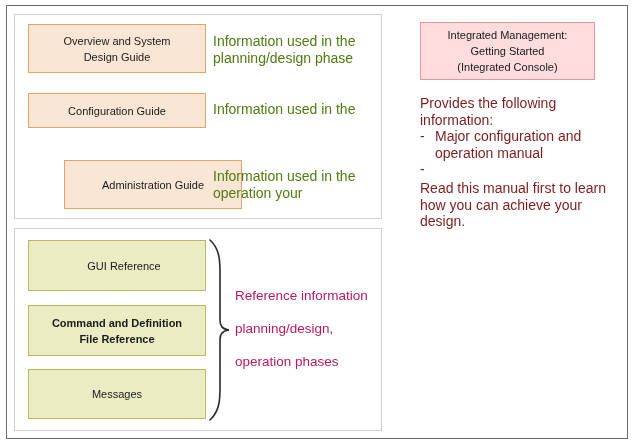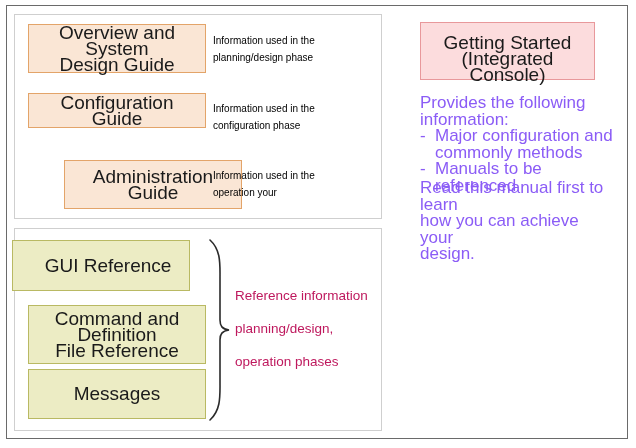--- a/index.html
+++ b/index.html
@@ -44,21 +44,21 @@
   .panel-bottom { left: 14px;  top: 228px; width: 368px; height: 203px; }
 
   
   .doc-box {
     position: absolute;
     box-sizing: border-box;
     display: flex;
     align-items: center;
     justify-content: center;
     text-align: center;
-    font-size: 19px;
+    font-size: 11px;
     line-height: 16px;
     color: #1a1a1a;
     padding: 2px 6px;
   }
   .doc-box.orange {
     background: #fae6d5;
     border: 1px solid #e3a469;
   }
   .doc-box.yellow {
     background: #ececc4;
@@ -68,36 +68,36 @@
     background: #fcdcdd;
     border: 1px solid #e8989b;
   }
 
   
   .ob1 { left: 28px; top: 24px;  width: 178px; height: 49px; }
   .ob2 { left: 28px; top: 93px;  width: 178px; height: 35px; }
   .ob3 { left: 28px; top: 160px; width: 178px; height: 49px; margin-left: 36px; }
 
   
-  .yb1 { left: 12px; top: 240px; width: 178px; height: 51px; padding-left: 20px; }
-  .yb2 { left: 28px; top: 305px; width: 178px; height: 59px; }
+  .yb1 { left: 28px; top: 240px; width: 178px; height: 51px; padding-left: 20px; }
+  .yb2 { left: 28px; top: 305px; width: 178px; height: 51px; font-weight: bold; }
   .yb3 { left: 28px; top: 369px; width: 178px; height: 50px; align-items: center; }
 
   
   .pb1 {
     left: 420px; top: 22px; width: 175px; height: 58px;
     line-height: 16px;
   }
 
   
   .desc {
     position: absolute;
-    font-size: 10px;
+    font-size: 14px;
     line-height: 16.5px;
-    color: #000000;
+    color: #4d7c0f;
     width: 170px;
   }
   .d1 { left: 213px; top: 33px; }
   .d2 { left: 213px; top: 101px; }
   .d3 { left: 213px; top: 168px; }
 
   
   .brace {
     position: absolute;
     left: 207px;
@@ -115,23 +115,23 @@
     font-size: 13.5px;
     line-height: 16.5px;
     color: #be185d;
   }
 
   
   .right-block {
     position: absolute;
     left: 420px;
     width: 200px;
-    font-size: 17px;
+    font-size: 14px;
     line-height: 16.5px;
-    color: #8b5cf6;
+    color: #7f1d1d;
   }
   .rb-intro { top: 95px; }
   .rb-read  { top: 180px; width: 196px; }
 
   .bullet-list {
     margin: 0;
     padding: 0;
     list-style: none;
   }
   .bullet-list li {
@@ -172,21 +172,20 @@
     </span>
   </div>
 
   <div class="desc d1">
     <span>Information used in the</span><br>
     <span>planning/design phase</span>
   </div>
 
   <div class="desc d2">
     <span>Information used in the</span><br>
-    <span>configuration phase</span>
   </div>
 
   <div class="desc d3">
     <span>Information used in the</span><br>
     <span>operation your</span>
   </div>
 
   <div class="panel panel-bottom"></div>
 
   <div class="doc-box yellow yb1">
@@ -223,40 +222,39 @@
   <div class="ref-text">
     <span>Reference information</span><br>
     <br>
     <span>planning/design,</span><br>
     <br>
     <span>operation phases</span>
   </div>
 
   <div class="doc-box pink pb1">
     <span>
-      <br>
+      <span>Integrated Management:</span><br>
       <span>Getting Started</span><br>
       <span>(Integrated Console)</span>
     </span>
   </div>
 
   <div class="right-block rb-intro">
     <div>
       <span>Provides the following</span><br>
       <span>information:</span>
     </div>
     <ul class="bullet-list">
       <li>
         <span class="dash">-</span>
         <span>Major configuration and</span><br>
-        <span>commonly methods</span>
+        <span>operation manual</span>
       </li>
       <li>
         <span class="dash">-</span>
-        <span>Manuals to be referenced</span>
       </li>
     </ul>
   </div>
 
   <div class="right-block rb-read">
     <span>Read this manual first to learn</span><br>
     <span>how you can achieve your</span><br>
     <span>design.</span>
   </div>
 

